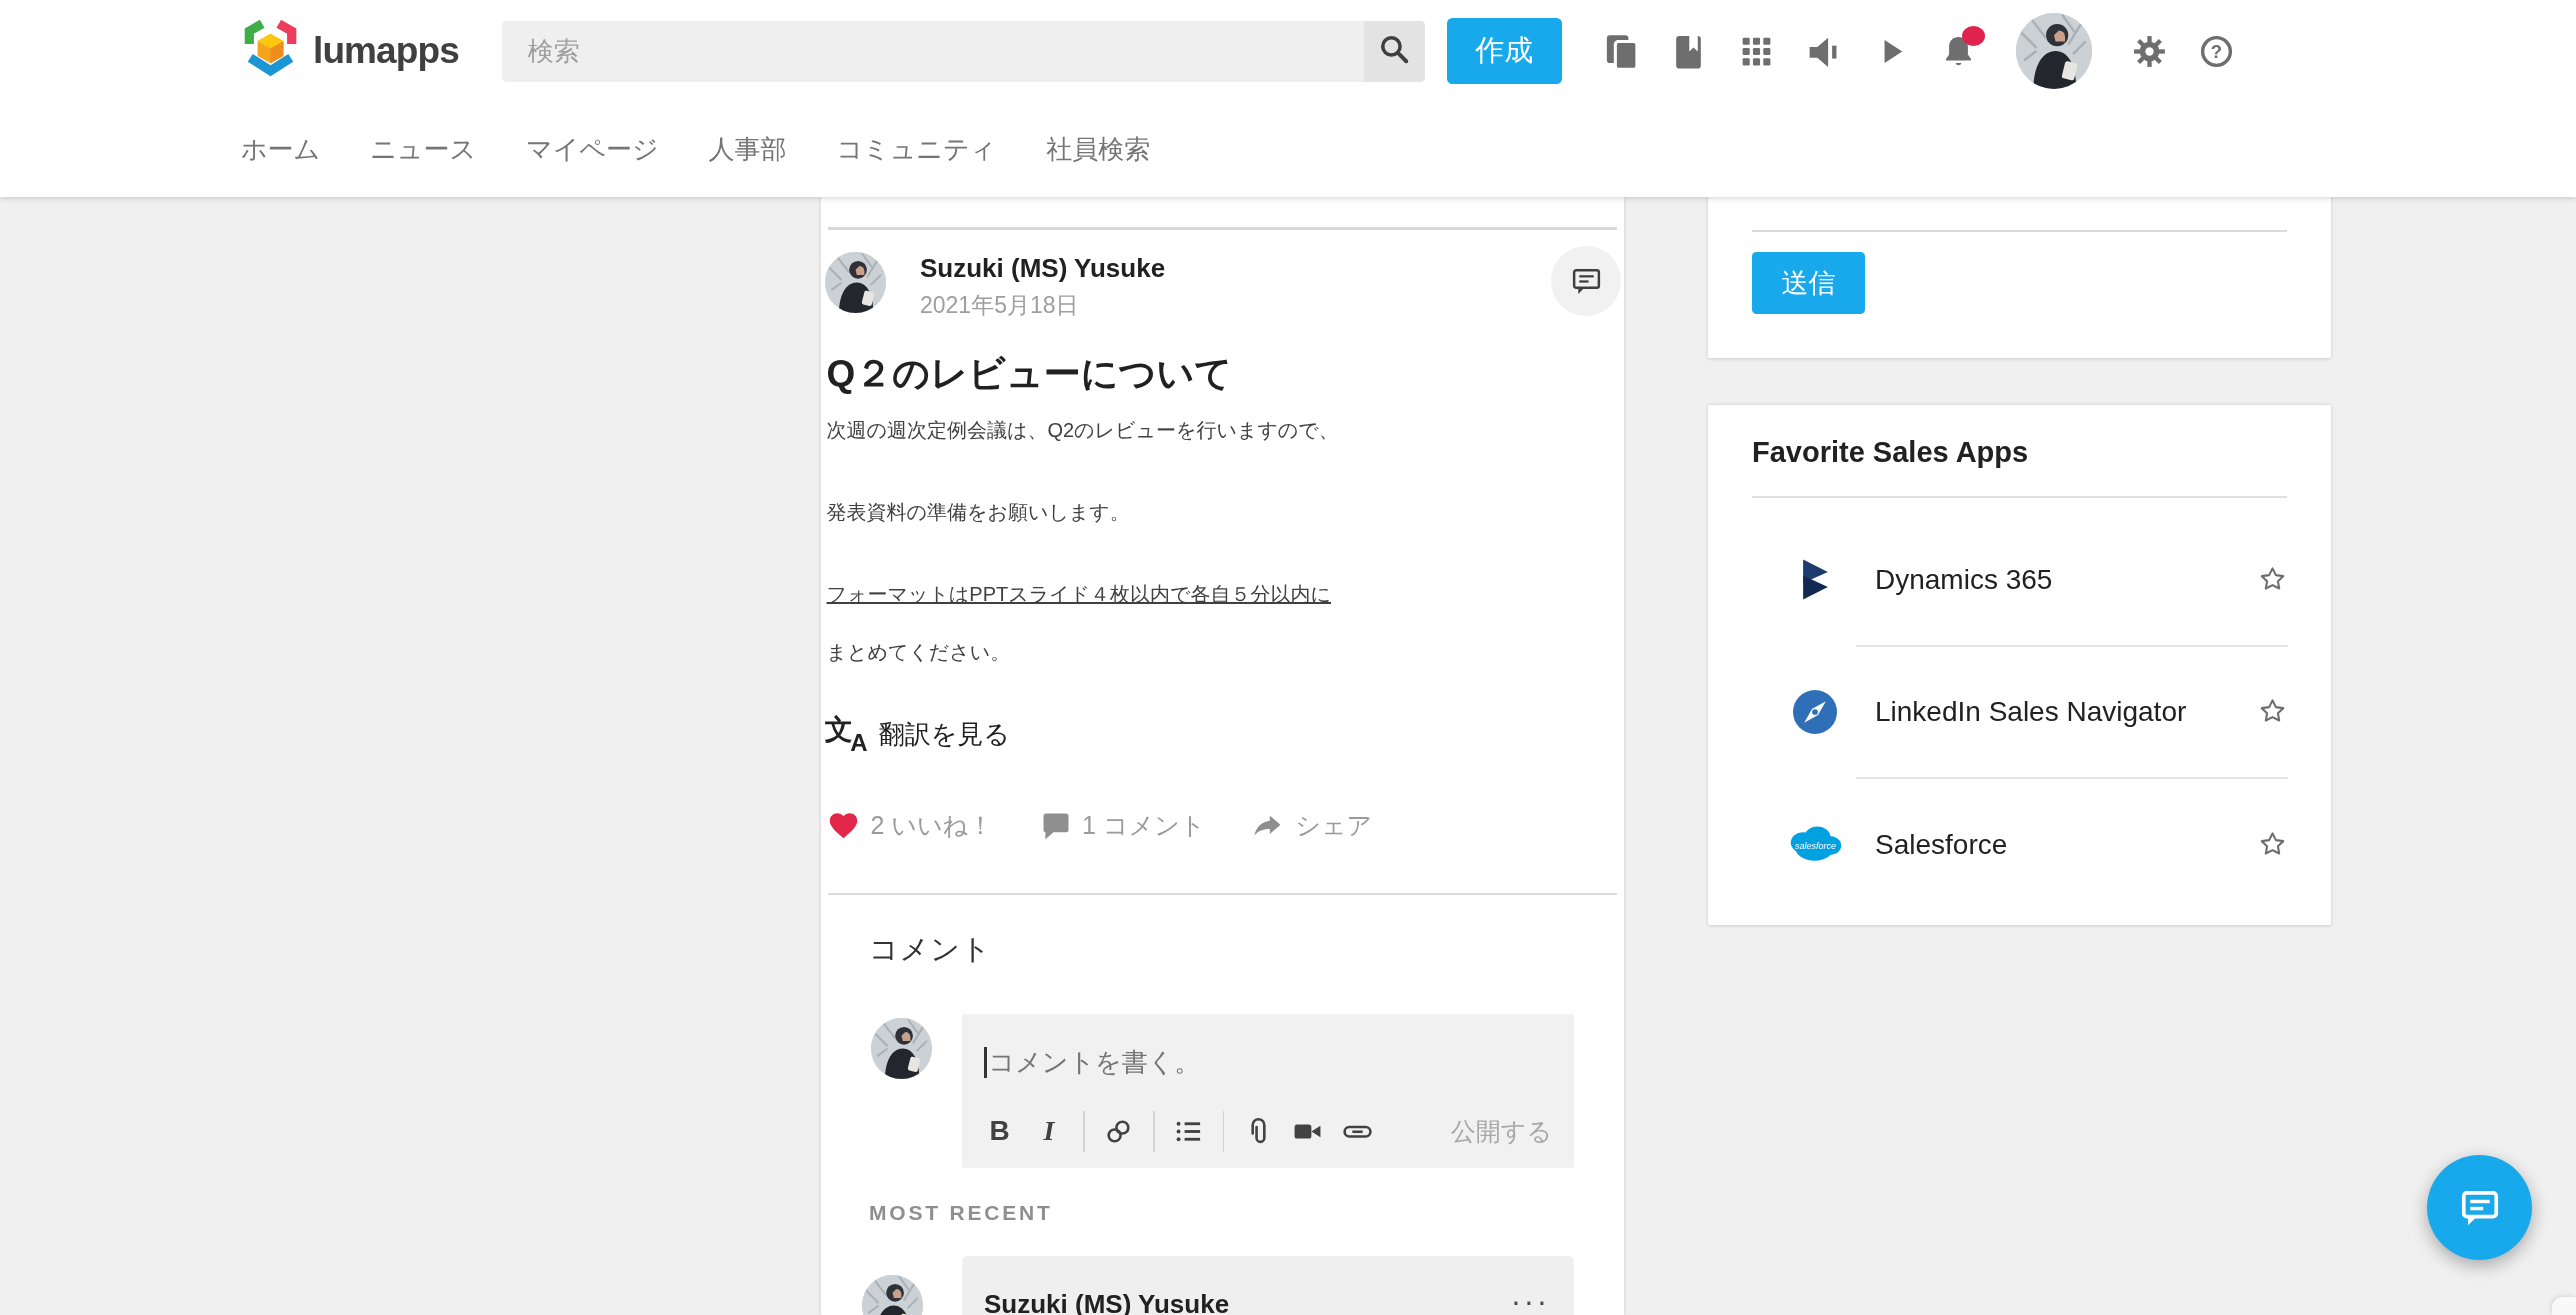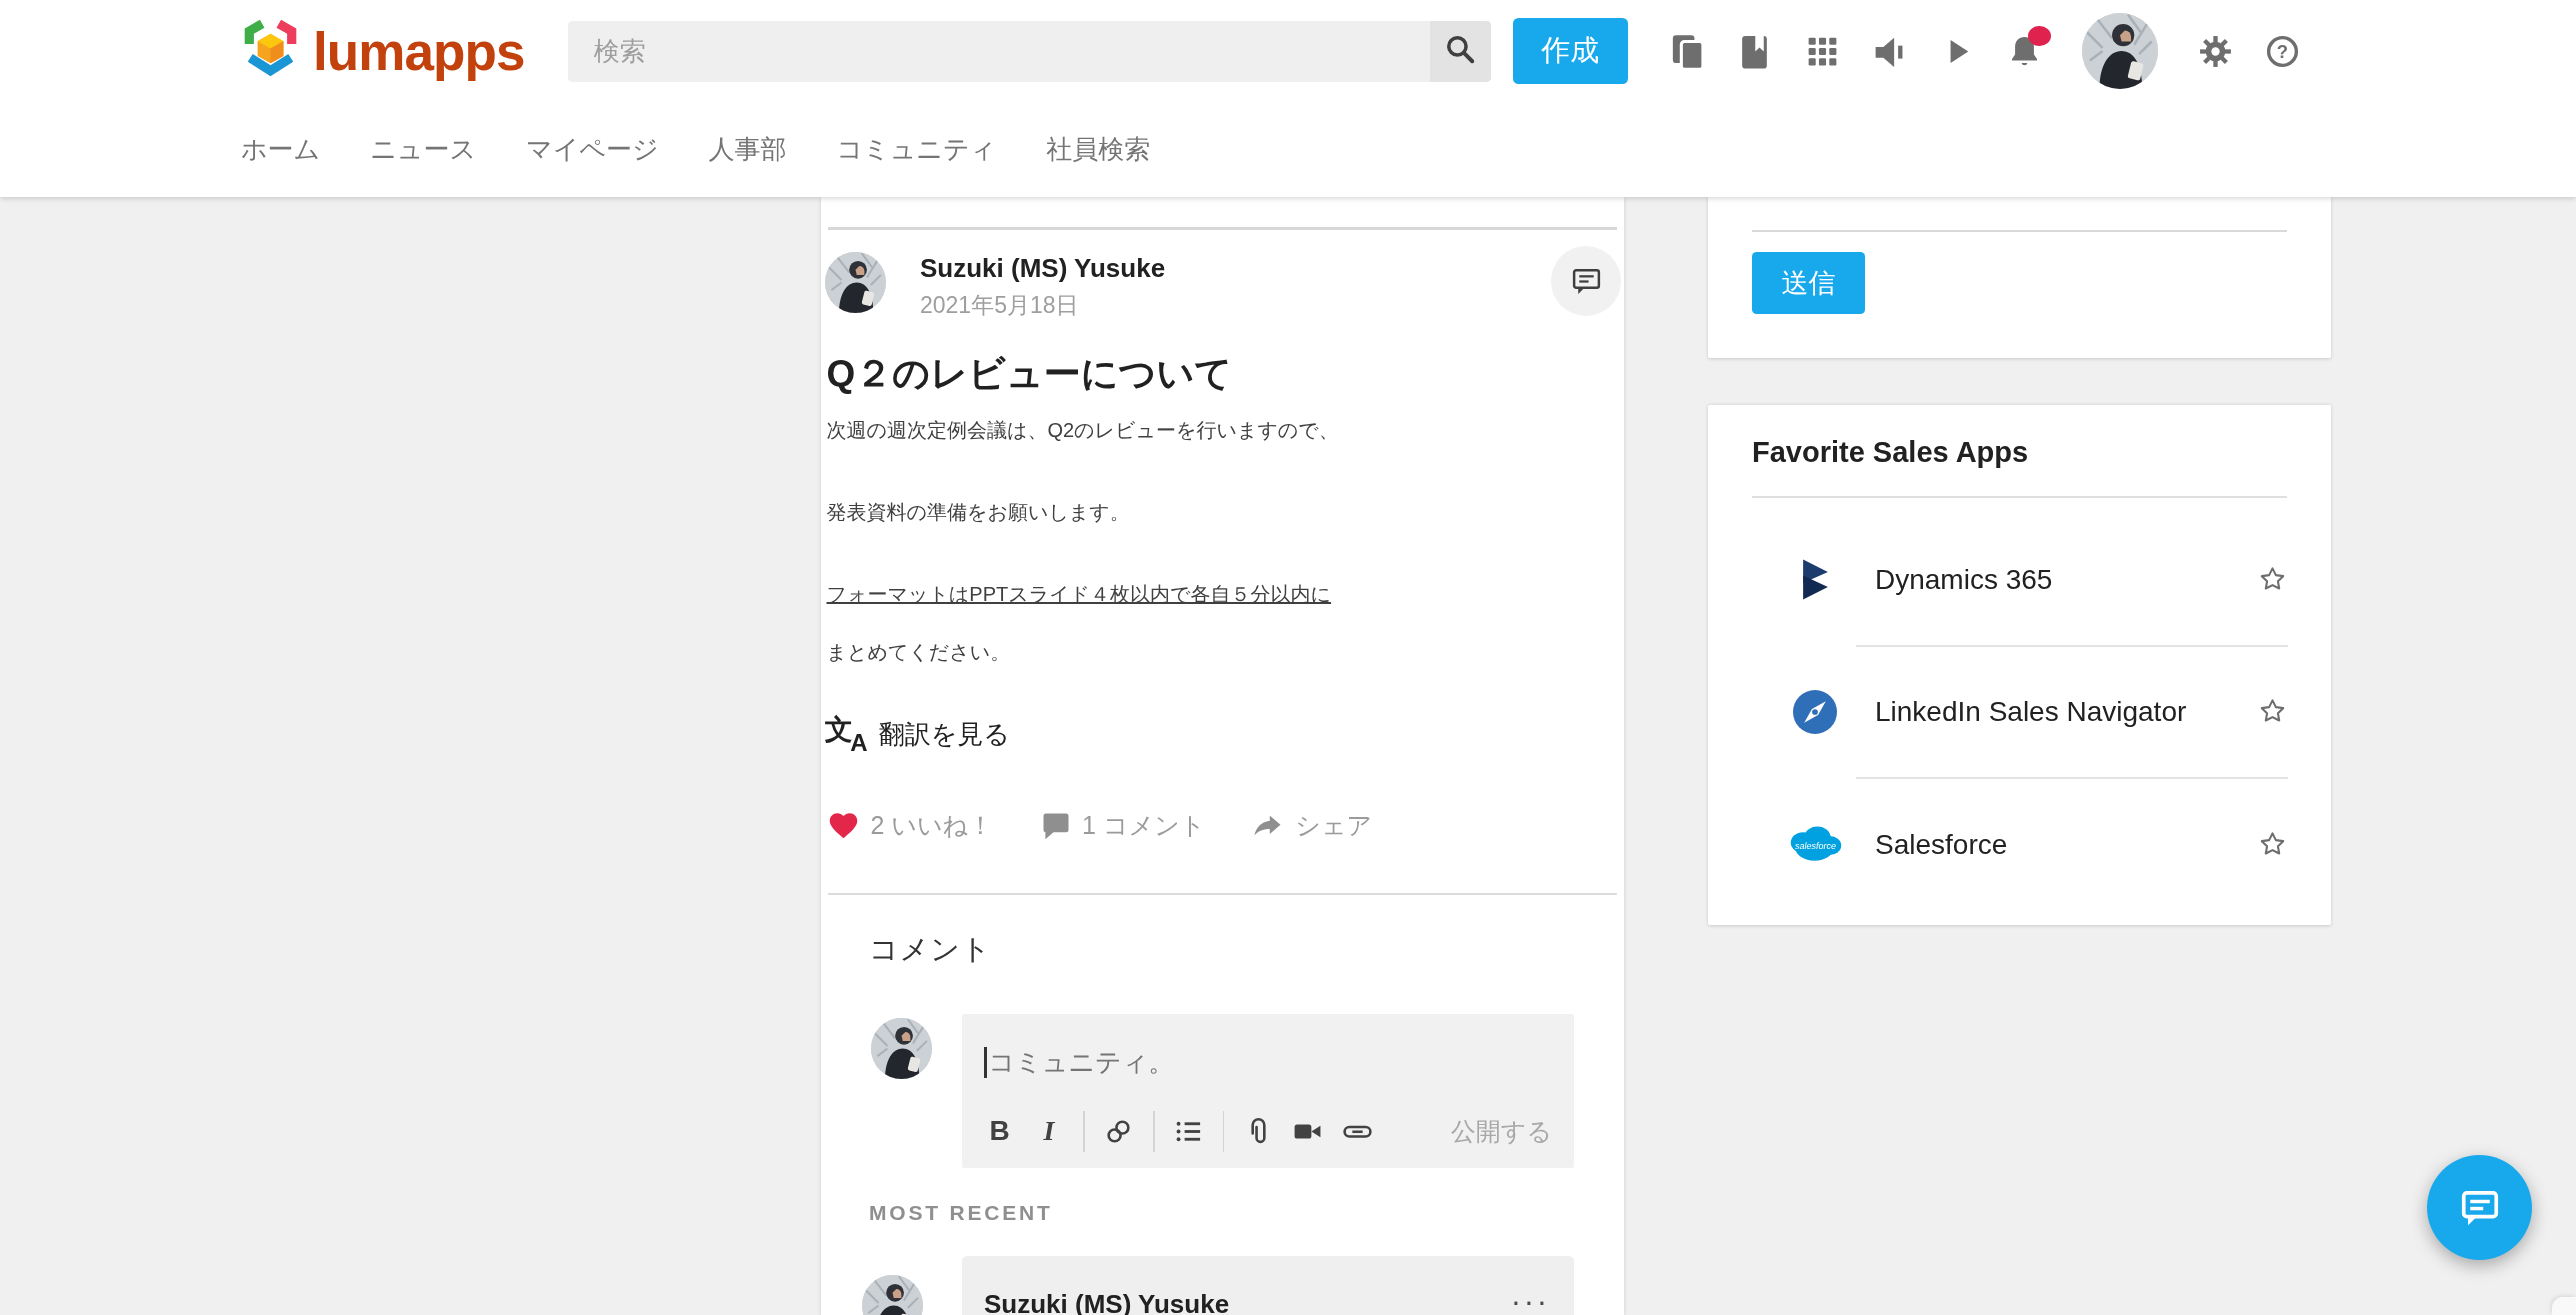--- a/index.html
+++ b/index.html
@@ -11,21 +11,21 @@
     color:#212121;
   }
   
   .header {
     position:absolute; left:0; top:0; width:2576px; height:197px;
     background:#ffffff; z-index:20;
     box-shadow:0 1.8px 5.5px rgba(0,0,0,0.18);
   }
   .header-top { position:absolute; left:0; top:0; width:100%; height:102px; display:flex; align-items:center; }
   .logo { display:flex; align-items:center; margin-left:241px; cursor:pointer; }
-  .logo-text { font-size:53px; font-weight:bold; color:#c2410c; letter-spacing:-0.9px; margin-left:13px; }
+  .logo-text { font-size:37px; font-weight:bold; color:#404040; letter-spacing:-0.9px; margin-left:13px; }
   .search-bar {
     margin-left:43px; width:923px; height:61px; background:#efefef;
     border-radius:4.6px; display:flex; align-items:stretch; overflow:hidden;
   }
   .search-input {
     flex:1; border:none; outline:none; background:transparent;
     font-size:26px; padding:0 26px; color:#424242;
     font-family:"Liberation Sans","DejaVu Sans",sans-serif;
   }
   .search-input::placeholder { color:#9e9e9e; }
@@ -325,21 +325,21 @@
 
     <div class="avatar composer-avatar">
       <svg viewBox="0 0 48 48">
           <use href="#sym-avatar"></use>
         </svg>
     </div>
 
     <div class="composer-panel">
       <div class="composer-placeholder-row">
         <span class="composer-caret"></span>
-        <span class="composer-placeholder">コミュニティ。</span>
+        <span class="composer-placeholder">コメントを書く。</span>
       </div>
       <div class="composer-toolbar">
         <div class="tb-btn">
             <span class="tb-bold">B</span>
           </div>
         <div class="tb-btn">
             <span class="tb-italic">I</span>
           </div>
         <div class="tb-divider"></div>
         <div class="tb-btn">

